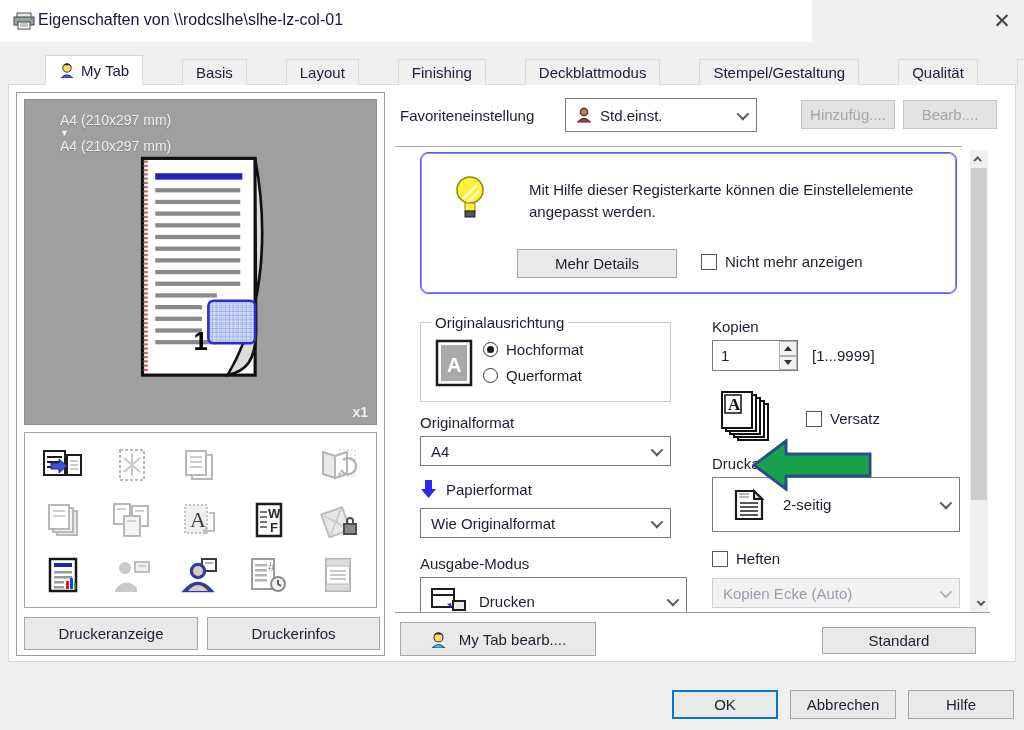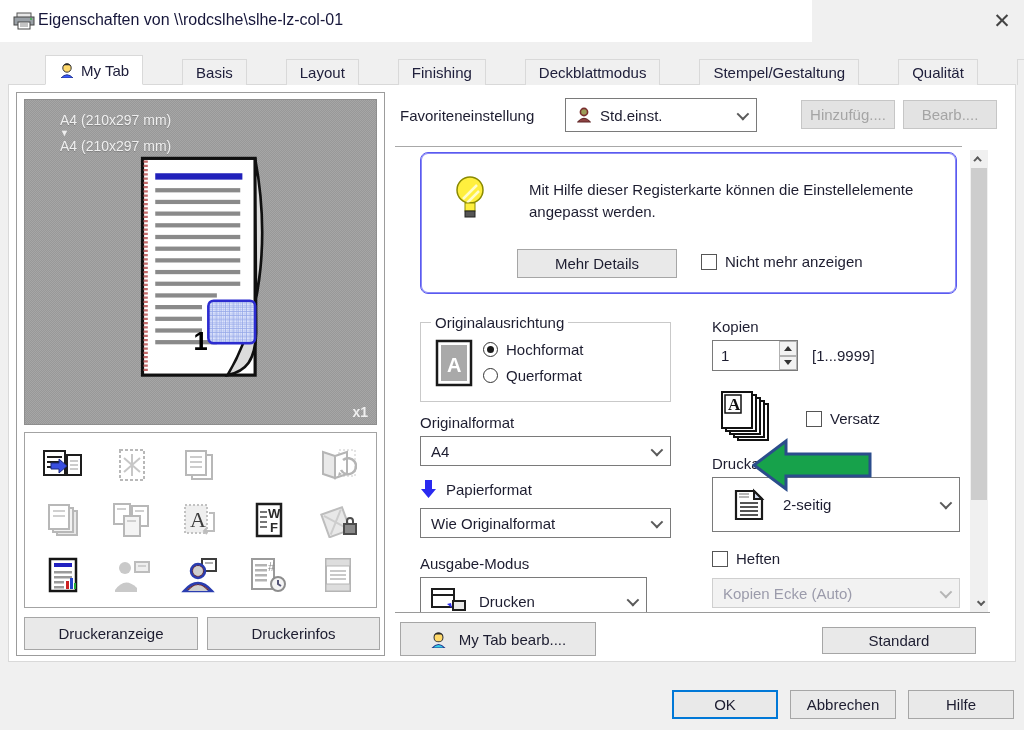--- a/index.html
+++ b/index.html
@@ -430,21 +430,21 @@
         <path d="M4 0 h7 v9 h4 L7.5 18 L0 9 h4 Z" fill="#2a2af0"></path>
       </svg>
       <span>Papierformat</span>
     </div>
     <div class="abs combo" style="left:25px;top:358px;width:251px;height:30px">
       <span>Wie Originalformat</span>
       <span class="chev"></span>
     </div>
 
     <div class="abs lbl" style="left:25px;top:405px">Ausgabe-Modus</div>
-    <div class="abs combo" style="left:25px;top:427px;width:227px;height:48px;gap:12px">
+    <div class="abs combo" style="left:25px;top:427px;width:267px;height:48px;gap:12px">
       <svg width="36" height="26" viewBox="0 0 36 26">
         <rect x="1" y="1" width="22" height="18" fill="#fff" stroke="#1d1d1d" stroke-width="2"></rect>
         <line x1="1" y1="7" x2="23" y2="7" stroke="#1d1d1d" stroke-width="2"></line>
         <rect x="22" y="13" width="12" height="9" fill="#e8e8e8" stroke="#1d1d1d" stroke-width="2"></rect>
         <path d="M16 16 l5 4 -1-5" fill="#2a2af0"></path>
       </svg>
       <span>Drucken</span>
       <span class="chev"></span>
     </div>
 

